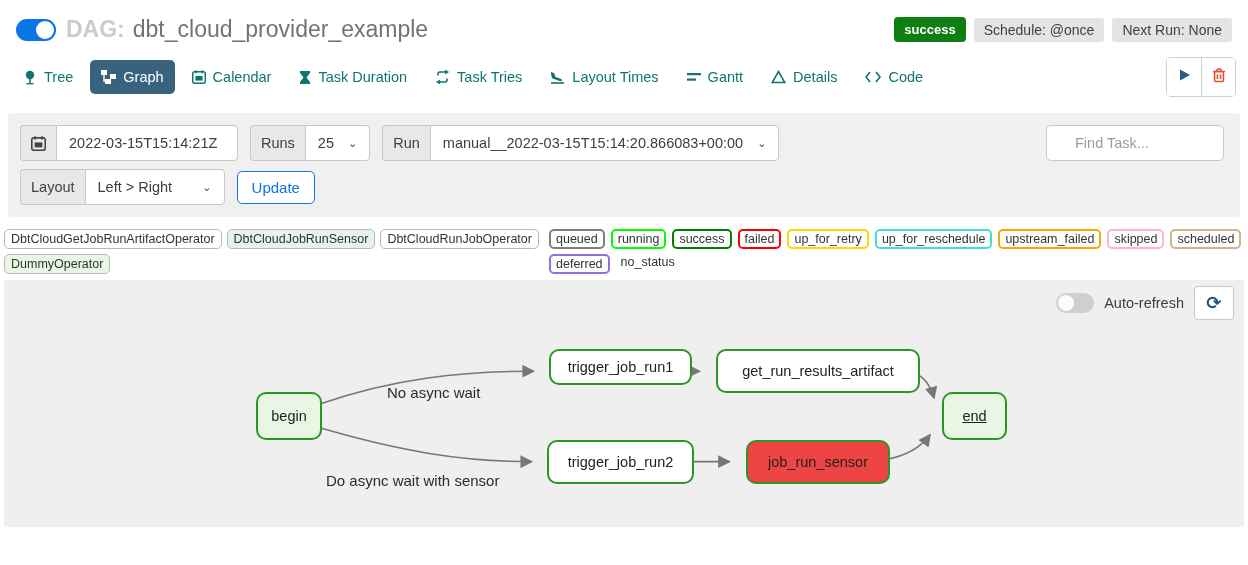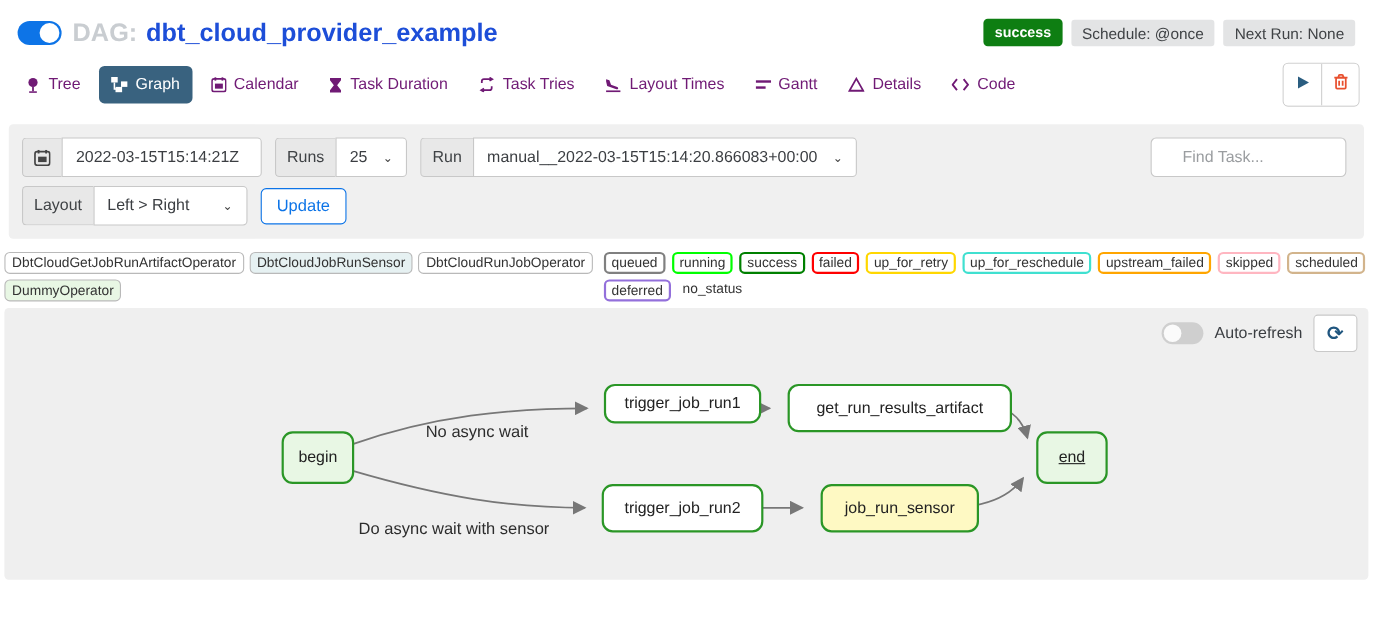--- a/index.html
+++ b/index.html
@@ -4,29 +4,29 @@
 <style>
   * { margin:0; padding:0; box-sizing:border-box; }
   html,body { width:1248px; height:565px; overflow:hidden; background:#fff;
     font-family:"Liberation Sans","DejaVu Sans",sans-serif; color:#3b3e42; }
 
   
   .header { display:flex; align-items:center; padding:16px 16px 4px 16px; }
   .toggle { width:40px; height:22px; border-radius:11px; background:#0d74e7; position:relative; cursor:pointer; flex:0 0 auto; }
   .toggle .knob { position:absolute; right:2px; top:2px; width:18px; height:18px; border-radius:50%; background:#fff; }
   .dag-prefix { margin-left:10px; font-size:23px; font-weight:700; color:#c9cdd1; }
-  .dag-name   { margin-left:8px;  font-size:23px; font-weight:700; color:#1d4ed8; }
+  .dag-name   { margin-left:8px;  font-size:23px; font-weight:400; color:#737373; }
   .header-right { margin-left:auto; display:flex; align-items:center; gap:8px; }
   .badge-success { background:#0e7e12; color:#fff; font-size:13px; font-weight:700; padding:5px 10px; border-radius:4px; }
   .chip { background:#e3e4e5; color:#3f4245; font-size:14px; padding:4px 10px; border-radius:3px; }
 
   
   .tabbar { display:flex; align-items:center; padding:10px 12px 8px 12px; }
   .tab { display:flex; align-items:center; gap:7px; padding:9px 11px; font-size:14.5px;
-         color:#701a75; cursor:pointer; border-radius:5px; white-space:nowrap; }
+         color:#0f766e; cursor:pointer; border-radius:5px; white-space:nowrap; }
   .tab svg { display:block; }
   .tab.selected { background:#39627f; color:#fff; }
   .tab + .tab { margin-left:6px; }
   .run-actions { margin-left:auto; display:flex; border:1px solid #cfcfcf; border-radius:5px; overflow:hidden; }
   .action-btn { width:34px; height:38px; background:#fff; display:flex; align-items:center; justify-content:center; cursor:pointer; }
   .action-btn + .action-btn { border-left:1px solid #cfcfcf; }
 
   
   .filter-panel { margin:8px 8px 10px 8px; background:#f0f0f0; border-radius:4px; padding:12px; }
   .filter-row { display:flex; align-items:center; }
@@ -290,14 +290,14 @@
   </svg>
 
   <div class="edge-label el-1">No async wait</div>
   <div class="edge-label el-2">Do async wait with sensor</div>
 
   <div class="node n-begin" style="background: rgb(232, 247, 228);">begin</div>
   <div class="node n-run1" style="background: rgb(255, 255, 255);">trigger_job_run1</div>
   <div class="node n-artifact" style="background: rgb(255, 255, 255);">get_run_results_artifact</div>
   <div class="node n-end" style="background: rgb(232, 247, 228);">end</div>
   <div class="node n-run2" style="background: rgb(255, 255, 255);">trigger_job_run2</div>
-  <div class="node n-sensor" style="background: #fef9c3;">job_run_sensor</div>
+  <div class="node n-sensor" style="background: #ef4444;">job_run_sensor</div>
 </div>
 
 </body></html>

